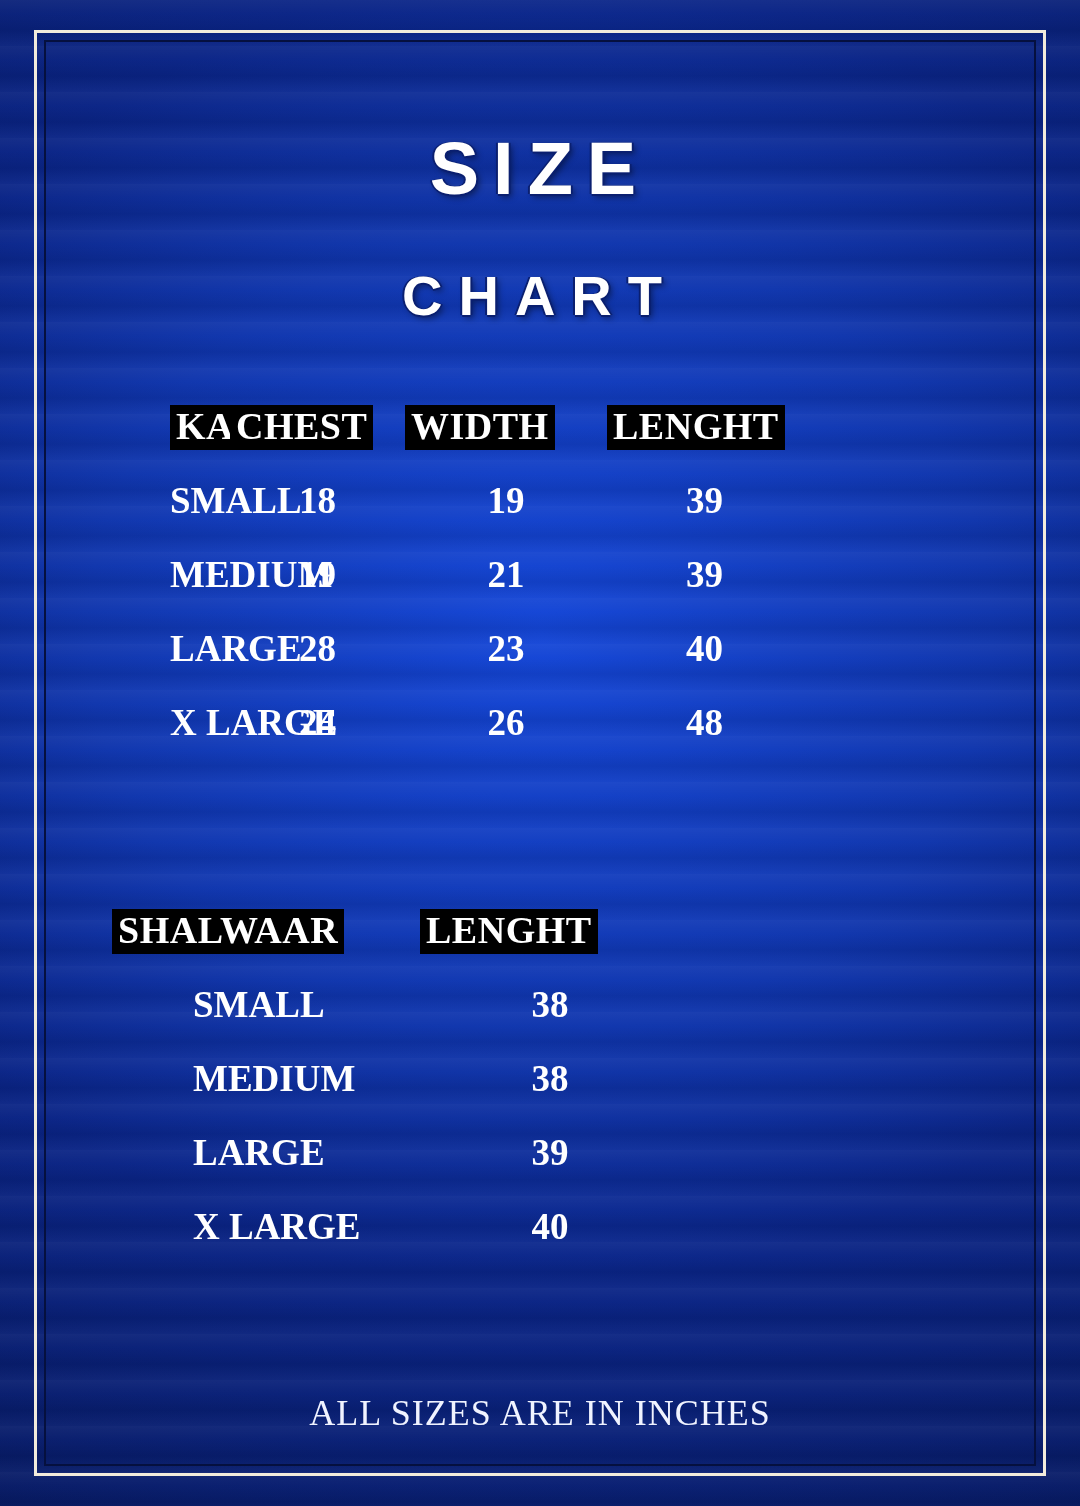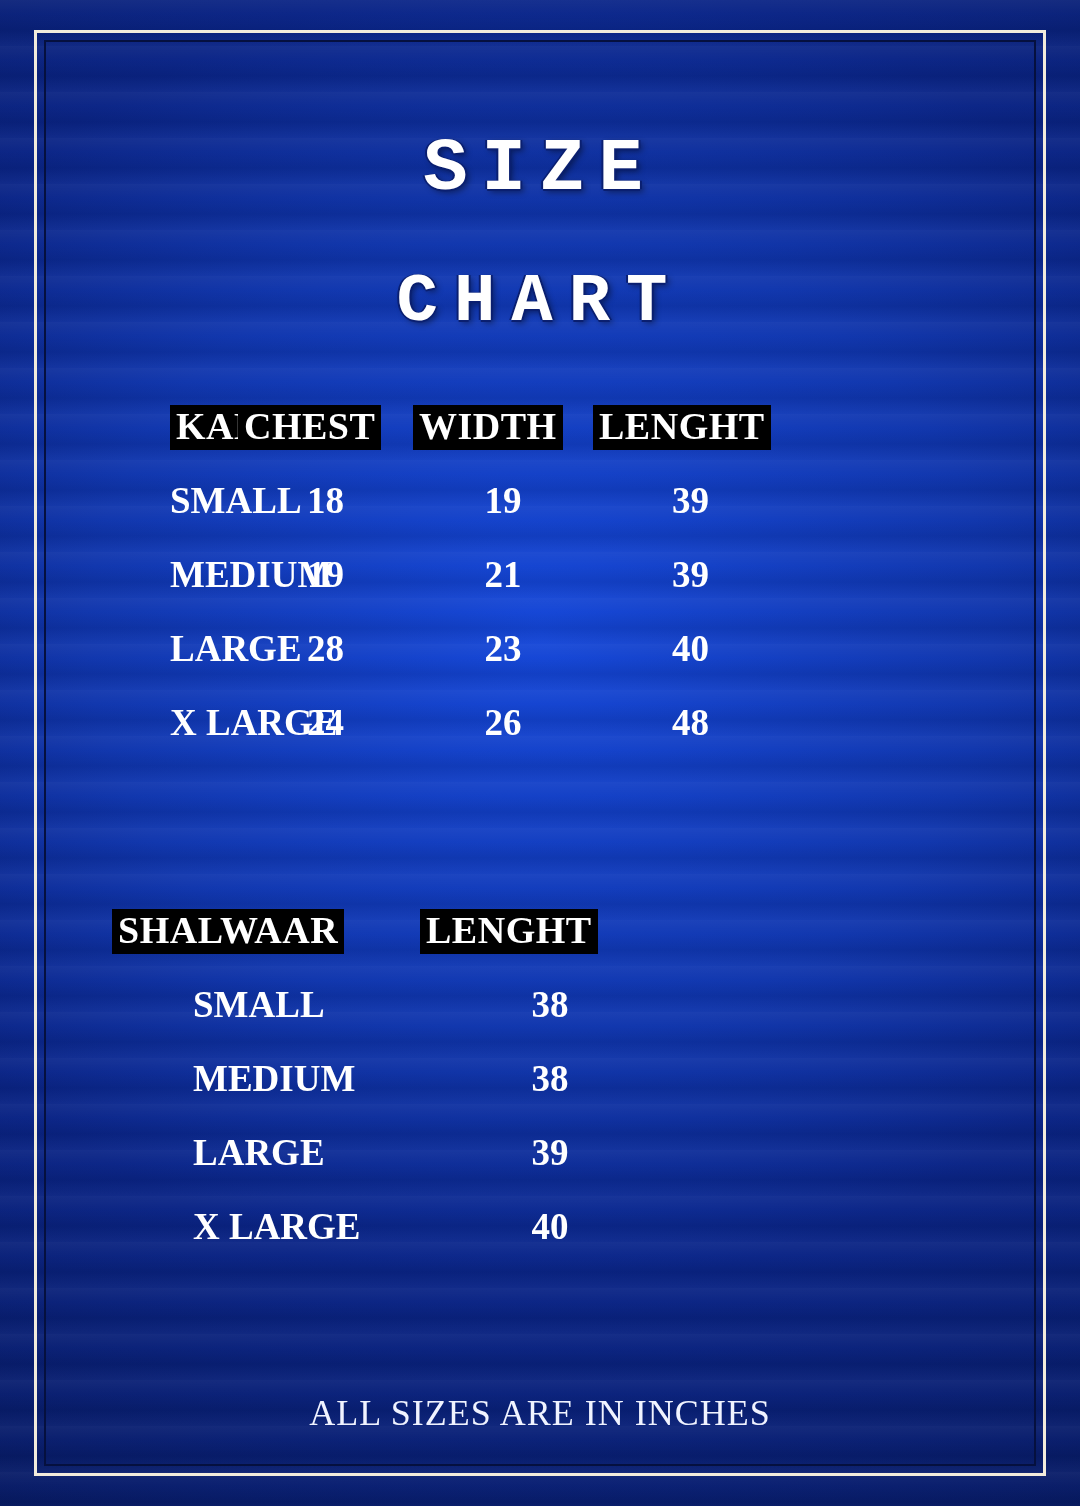--- a/index.html
+++ b/index.html
@@ -52,55 +52,55 @@
   
   .title-wrap {
     position: absolute;
     left: 0;
     right: 0;
     top: 132px;
     text-align: center;
   }
   .title-line {
     color: #ffffff;
-    font-family: Liberation Mono, monospace;
+    font-family: Liberation Sans, sans-serif;
     font-weight: 700;
     font-size: 74px;
     letter-spacing: 14px;
     line-height: 1.0;
     text-shadow:
       2px 0 0 #0a1f70,
       -2px 0 0 #0a1f70,
       0 2px 0 #0a1f70,
       3px 3px 6px rgba(0,0,0,0.45);
   }
   .title-line.second {
     margin-top: 62px;
-    font-size: 69px;
+    font-size: 56px;
     letter-spacing: 16px;
   }
 
   
   .table {
     position: absolute;
     left: 0;
     right: 0;
   }
   .table.kameez { top: 404px; }
   .table.shalwaar { top: 908px; }
 
   .row {
     display: flex;
     align-items: center;
   }
 
   
   .kameez .c0 { width: 230px; padding-left: 170px; }
-  .kameez .c1 { width: 175px; margin-left: 8px; }
-  .kameez .c2 { width: 180px; }
+  .kameez .c1 { width: 175px; }
+  .kameez .c2 { width: 202px; }
   .kameez .c3 { width: 195px; }
 
   
   .shalwaar .c0 { width: 420px; padding-left: 112px; }
   .shalwaar .c1 { width: 260px; }
 
   .hdr-row { margin-bottom: 14px; }
 
   .hdr {
     color: #ffffff;

